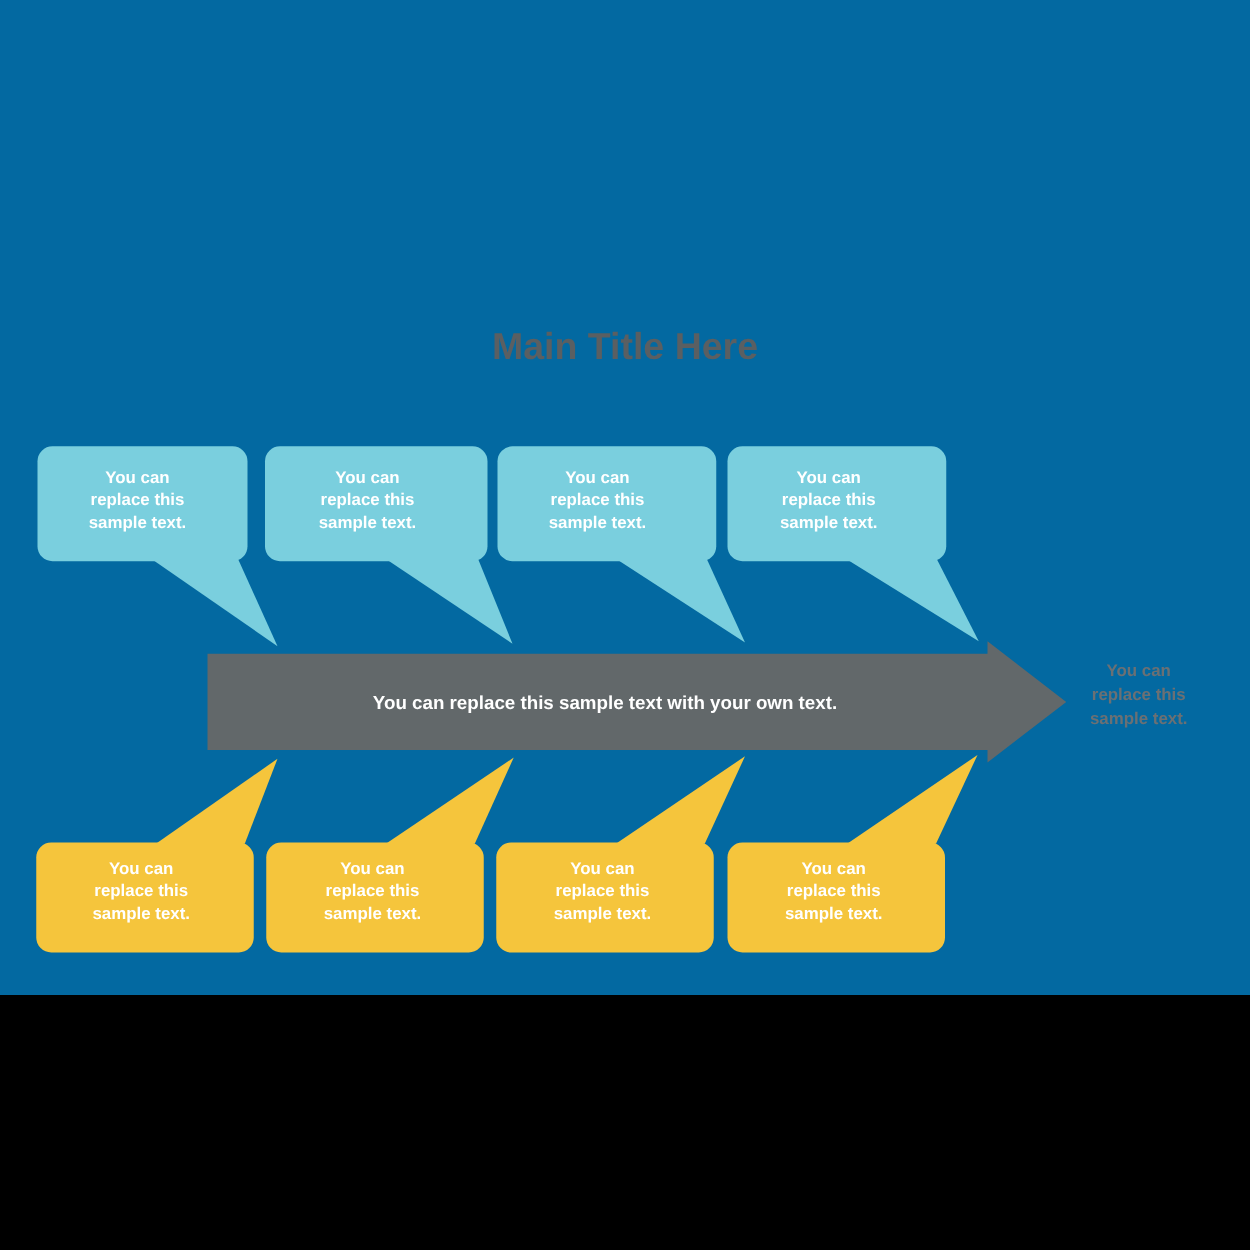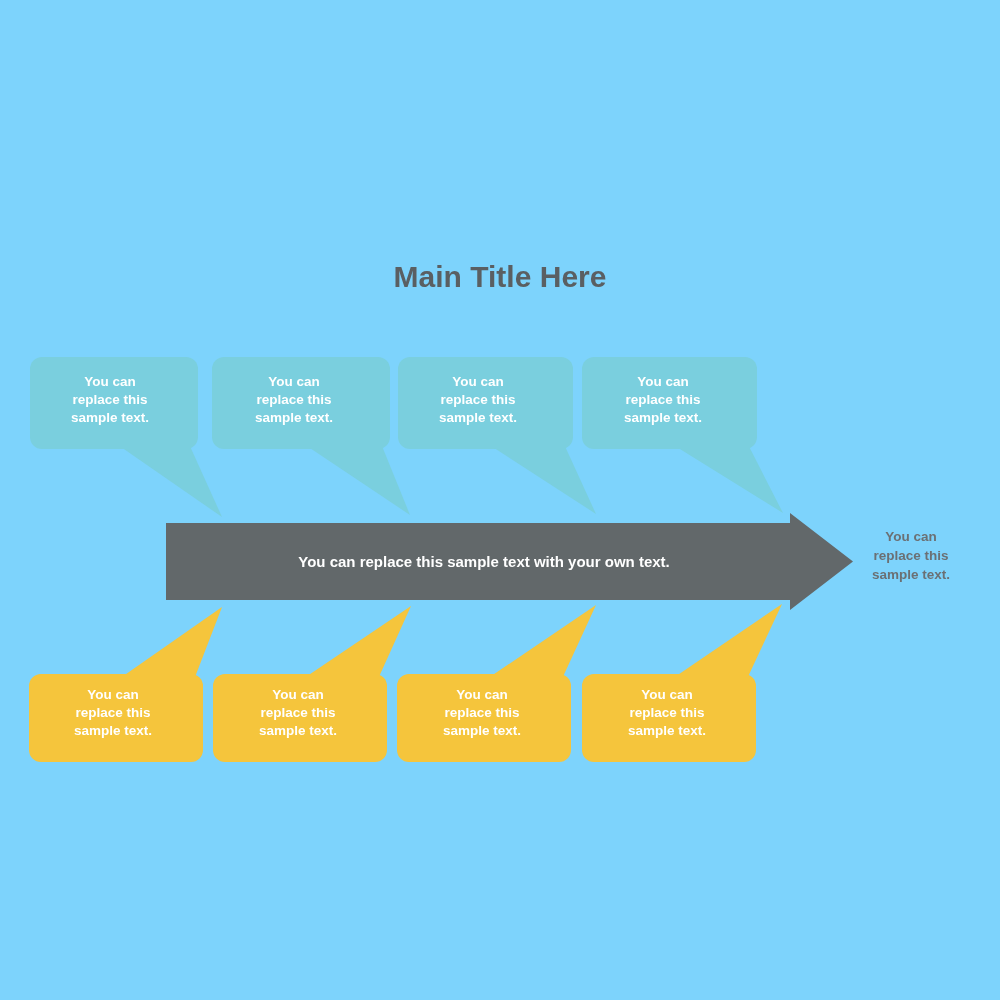--- a/index.html
+++ b/index.html
@@ -3,22 +3,22 @@
 <meta charset="utf-8">
 <style>
   html, body {
     margin: 0;
     padding: 0;
     background: #000000;
   }
   #canvas {
     position: relative;
     width: 1000px;
-    height: 1000px;
-    background: #7dd3fc;
+    height: 796px;
+    background: #0369a1;
     overflow: hidden;
     font-family: "Liberation Sans", sans-serif;
   }
   #diagram-svg {
     position: absolute;
     left: 0;
     top: 0;
     width: 1000px;
     height: 1000px;
   }

